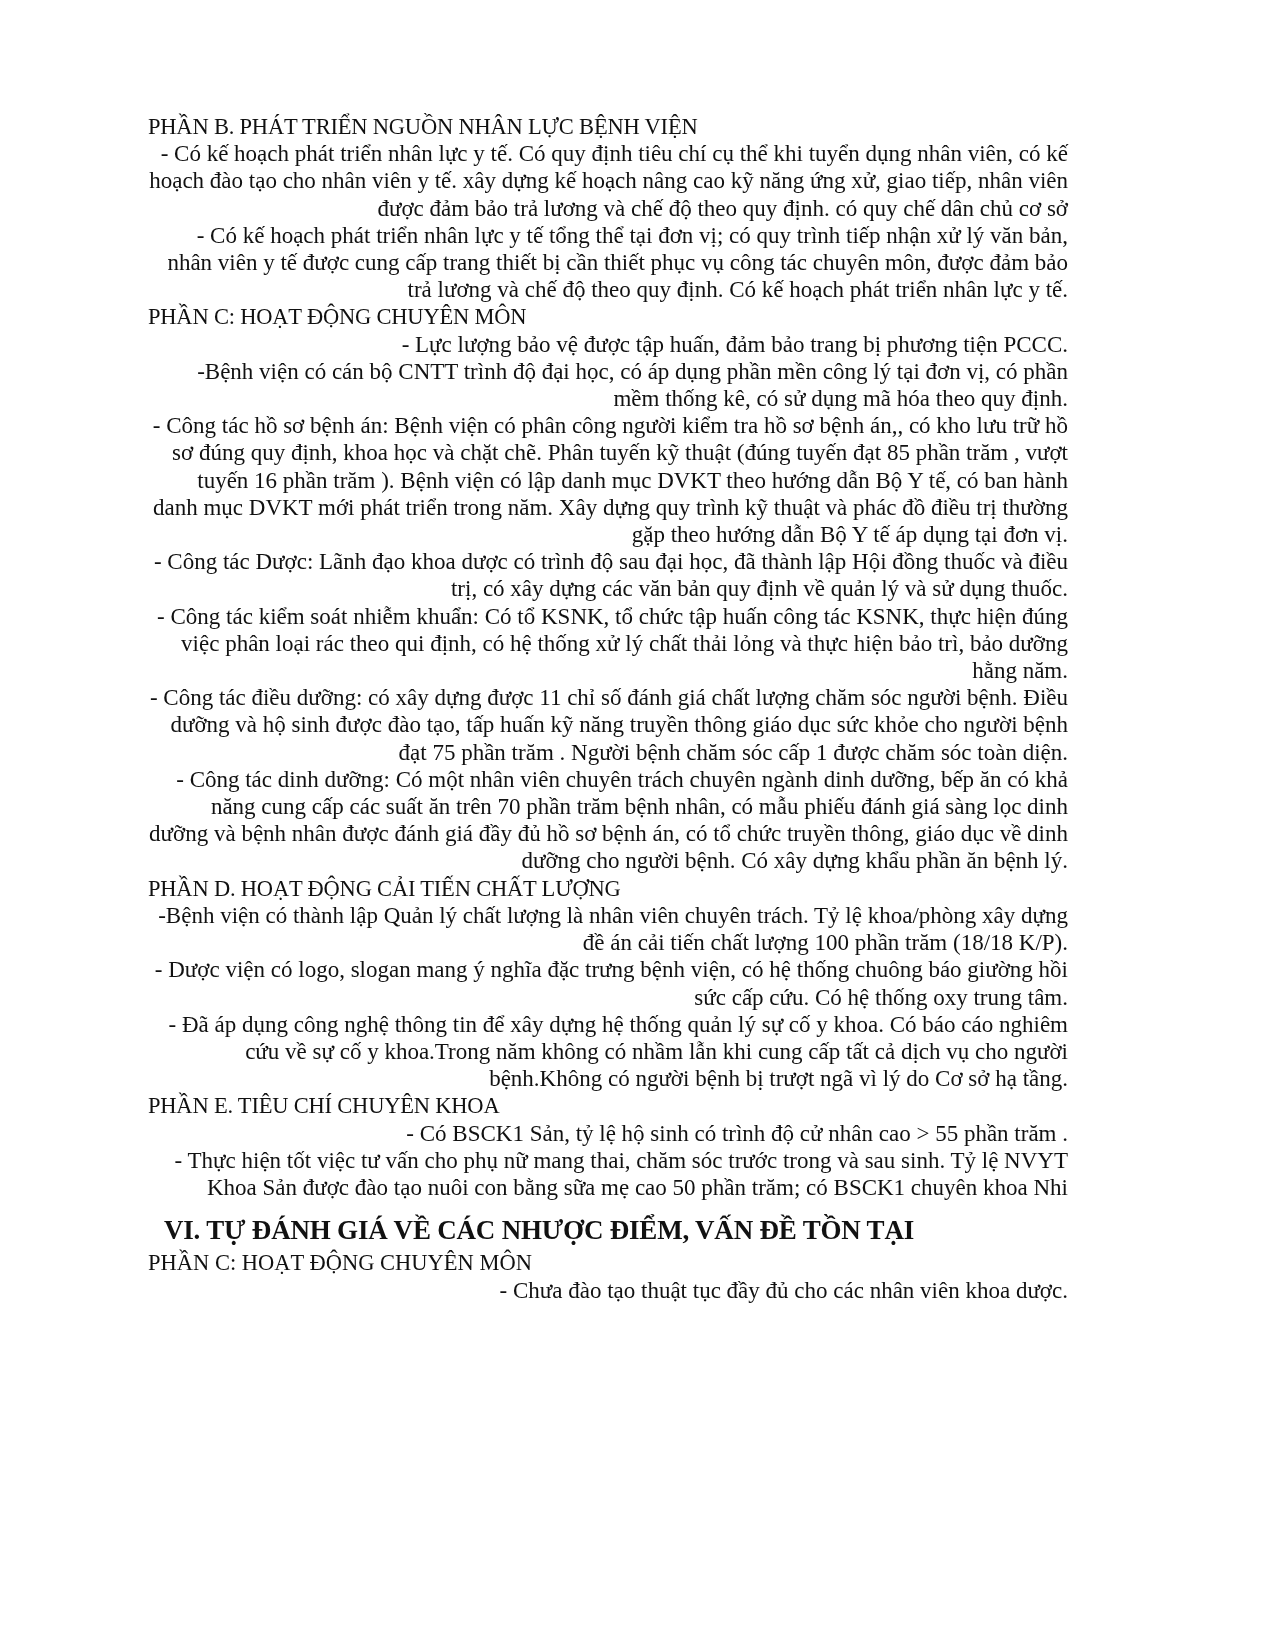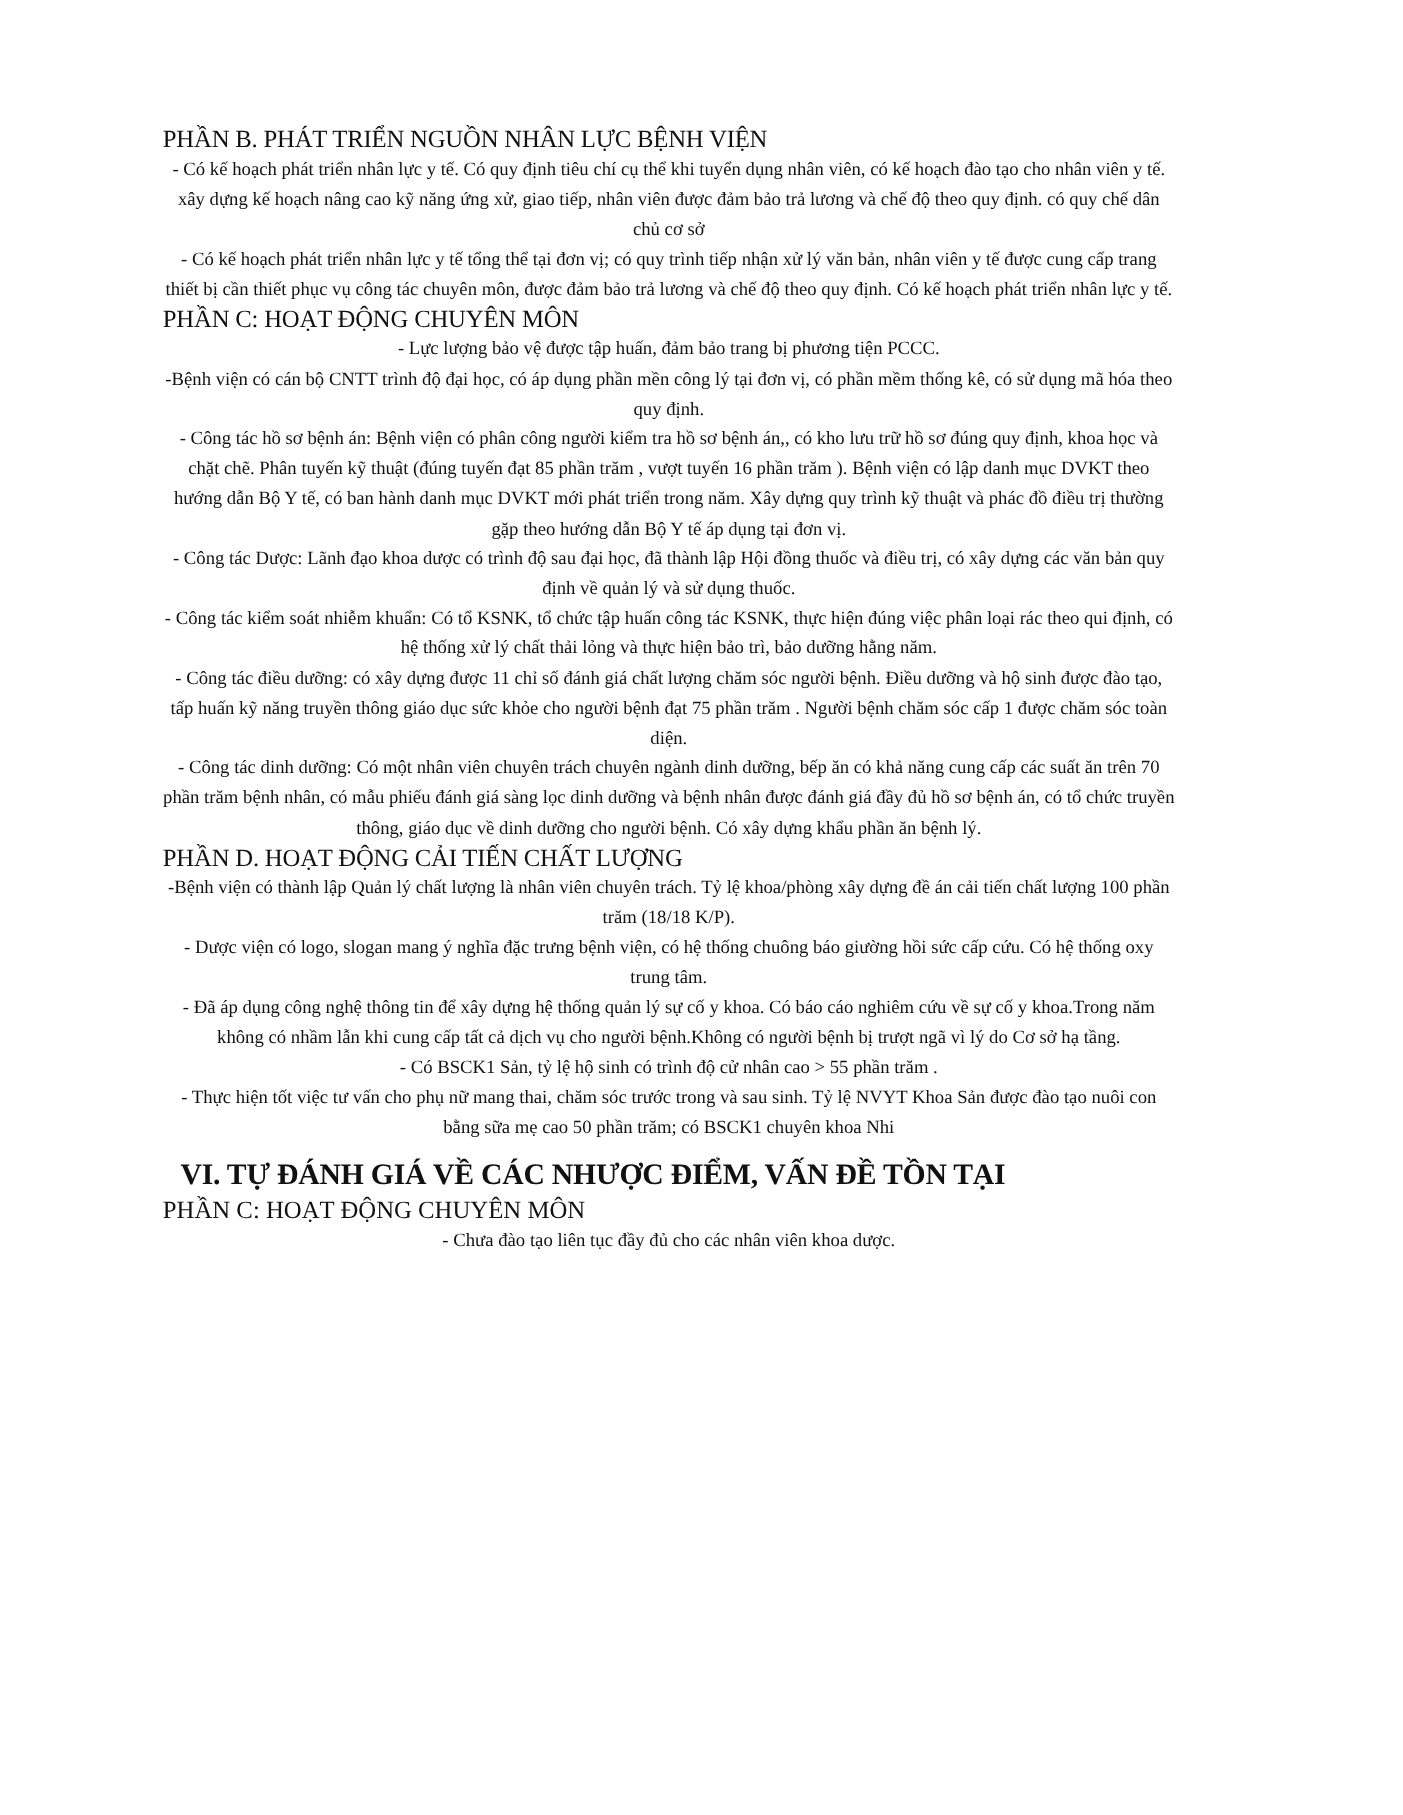--- a/index.html
+++ b/index.html
@@ -23,23 +23,23 @@
     }
     .section-heading {
       font-weight: normal;
       font-size: 22.5px;
       line-height: 27.2px;
       margin: 0;
       letter-spacing: -0.2px;
     }
     .paragraph {
       margin: 0;
-      font-size: 17px;
+      font-size: 23px;
       line-height: 27.2px;
-      text-align: center;
+      text-align: right;
     }
     .big-heading {
       font-weight: bold;
       font-size: 27px;
       line-height: 34px;
       margin: 12px 0 0 16px;
       letter-spacing: -0.2px;
     }
     .sub-heading-plain {
       font-weight: normal;
@@ -71,23 +71,24 @@
   </div>
 
   <div>
     <h2 class="section-heading">PHẦN D. HOẠT ĐỘNG CẢI TIẾN CHẤT LƯỢNG</h2>
     <p class="paragraph">-Bệnh viện có thành lập Quản lý chất lượng là nhân viên chuyên trách. Tỷ lệ khoa/phòng xây dựng đề án cải tiến chất lượng 100 phần trăm (18/18 K/P).</p>
     <p class="paragraph">- Dược viện có logo, slogan mang ý nghĩa đặc trưng bệnh viện, có hệ thống chuông báo giường hồi sức cấp cứu. Có hệ thống oxy trung tâm.</p>
     <p class="paragraph">- Đã áp dụng công nghệ thông tin để xây dựng hệ thống quản lý sự cố y khoa. Có báo cáo nghiêm cứu về sự cố y khoa.Trong năm không có nhầm lẫn khi cung cấp tất cả dịch vụ cho người bệnh.Không có người bệnh bị trượt ngã vì lý do Cơ sở hạ tầng.</p>
   </div>
 
   <div>
+    <h2 class="section-heading">PHẦN E. TIÊU CHÍ CHUYÊN KHOA</h2>
     <p class="paragraph">- Có BSCK1 Sản, tỷ lệ hộ sinh có trình độ cử nhân cao &gt; 55 phần trăm .</p>
     <p class="paragraph">- Thực hiện tốt việc tư vấn cho phụ nữ mang thai, chăm sóc trước trong và sau sinh. Tỷ lệ NVYT Khoa Sản được đào tạo nuôi con bằng sữa mẹ cao 50 phần trăm; có BSCK1 chuyên khoa Nhi</p>
   </div>
 
   <div>
     <h1 class="big-heading">VI. TỰ ĐÁNH GIÁ VỀ CÁC NHƯỢC ĐIỂM, VẤN ĐỀ TỒN TẠI</h1>
     <h3 class="sub-heading-plain">PHẦN C: HOẠT ĐỘNG CHUYÊN MÔN</h3>
-    <p class="paragraph">- Chưa đào tạo liên tục đầy đủ cho các nhân viên khoa dược.</p>
+    <p class="paragraph">- Chưa đào tạo thuật tục đầy đủ cho các nhân viên khoa dược.</p>
   </div>
 
 </div>
 
 </body></html>

